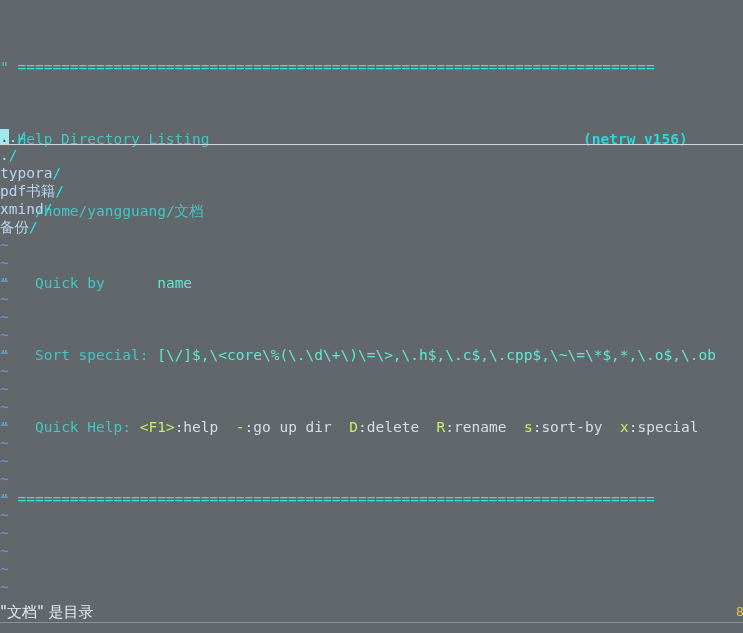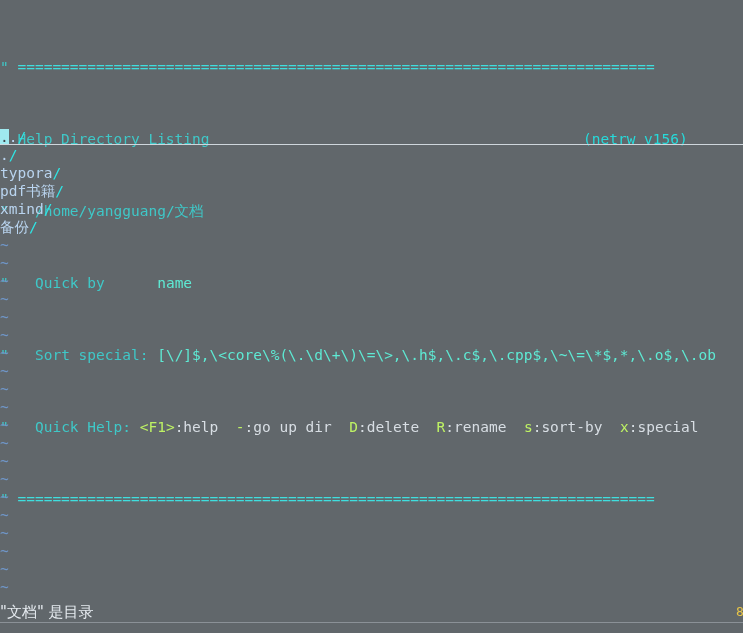--- a/index.html
+++ b/index.html
@@ -35,21 +35,21 @@
     white-space: pre;
   }
   .banner-line {
     height: 18px;
     white-space: pre;
     overflow: hidden;
   }
   .quote   { color: #3fc8c8; }
   .sep     { color: #3fdede; letter-spacing: 0; }
   .cy      { color: #3fc8c8; }
-  .cy-b    { color: #27dada; font-weight: normal; text-align: right; }
+  .cy-b    { color: #27dada; font-weight: bold; text-align: right; }
   .yel     { color: #5eead4; }
   .key     { color: #bef264; font-weight: normal; }
   .plain   { color: #d8dee4; }
   .ws      { color: transparent; }
 
   .bar-row { position: relative; }
 
   
   .listing {
     position: absolute;

